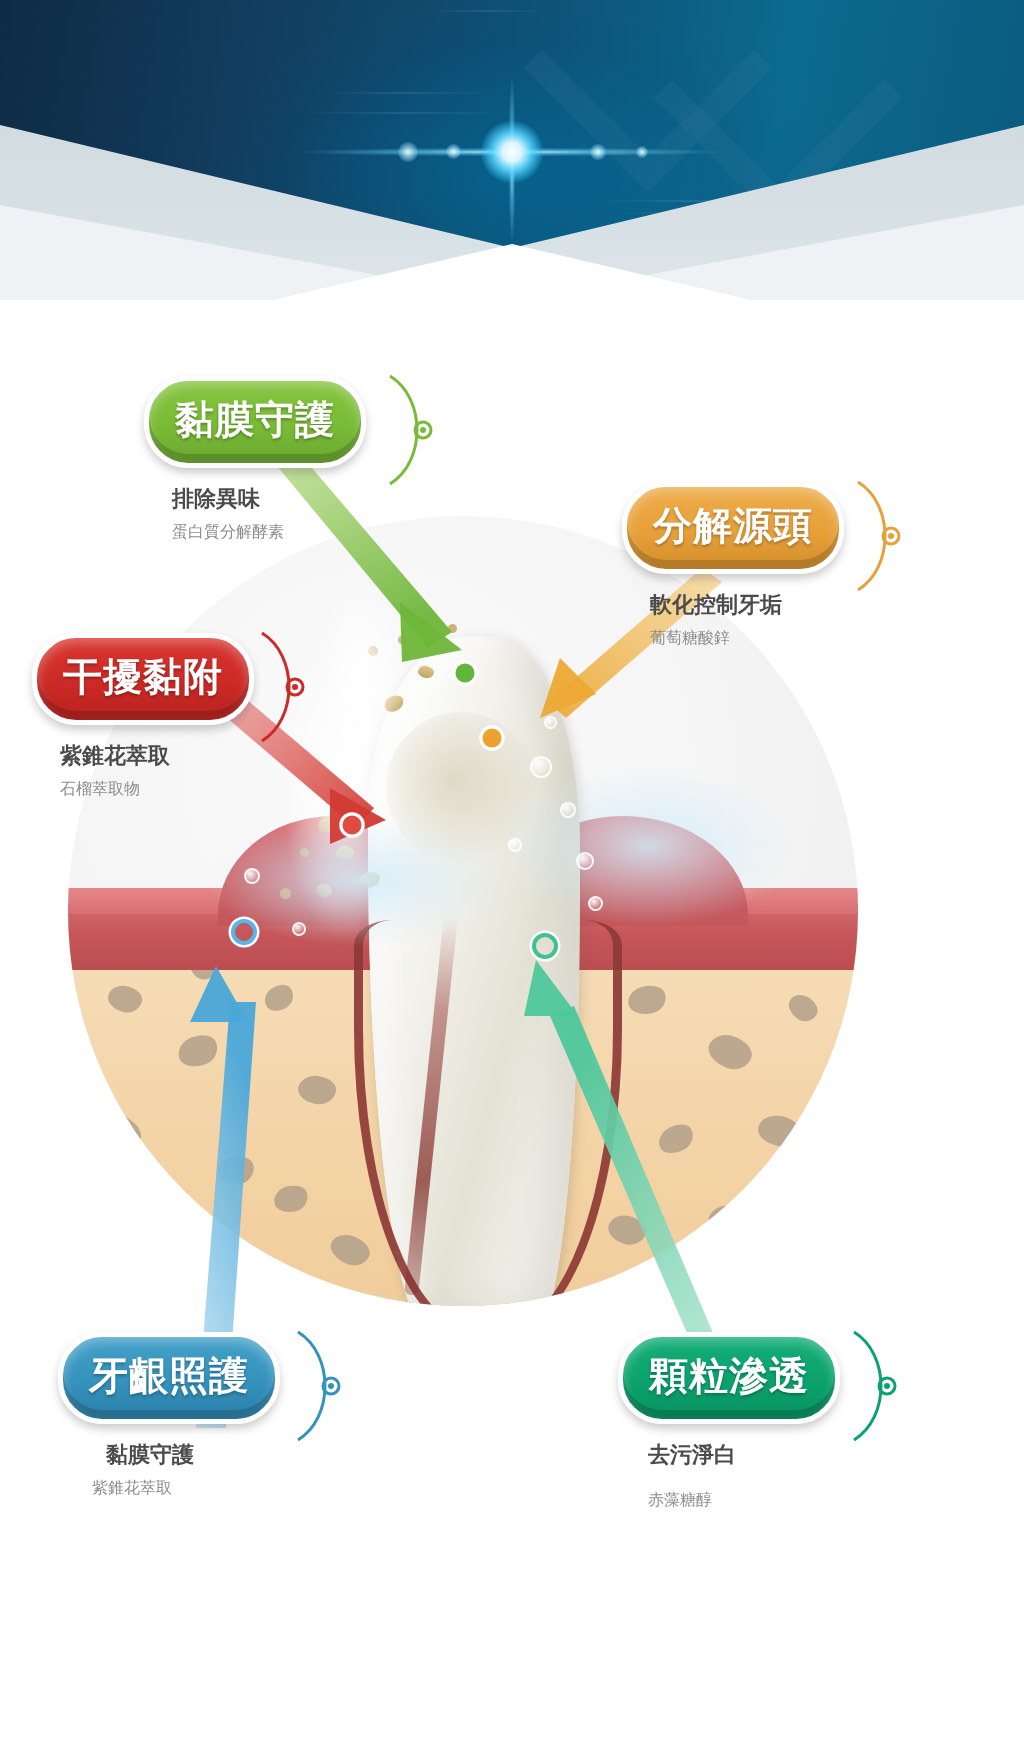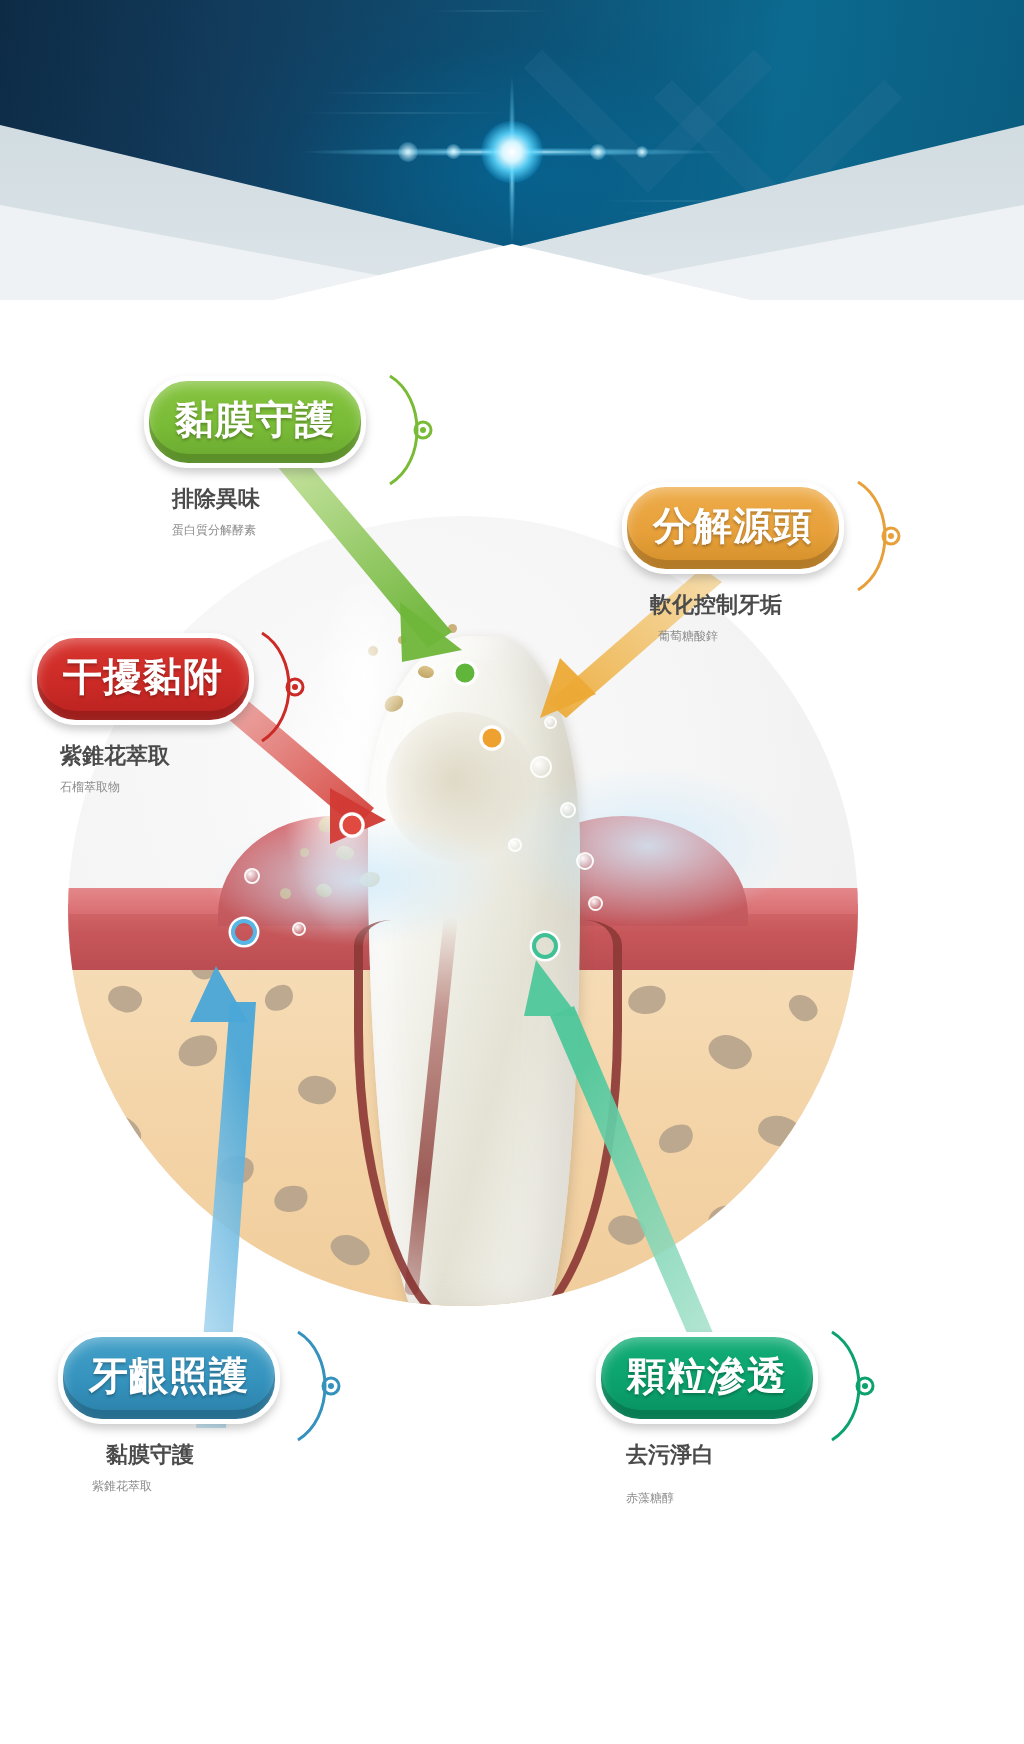--- a/index.html
+++ b/index.html
@@ -163,21 +163,21 @@
   .badge.orange{background:linear-gradient(180deg,#eeac4a 0%,#e7a03a 55%,#d38f2a 100%);}
   .badge.red   {background:linear-gradient(180deg,#d8352f 0%,#cc2a26 55%,#b82220 100%);}
   .badge.blue  {background:linear-gradient(180deg,#42a0c8 0%,#3492bd 55%,#2b80a8 100%);}
   .badge.teal  {background:linear-gradient(180deg,#13ad78 0%,#0ba26d 55%,#089161 100%);}
 
   .cap-main{
     font-size:22px;font-weight:bold;color:#4b4b4b;margin-top:16px;white-space:nowrap;
     font-family:"DejaVu Sans","Liberation Sans",sans-serif;
   }
   .cap-sub{
-    font-size:12px;color:#8d8d8d;margin-top:8px;white-space:nowrap;
+    font-size:16px;color:#8d8d8d;margin-top:8px;white-space:nowrap;
     font-family:Liberation Sans, sans-serif;
   }
   .deco{position:absolute;width:58px;height:120px;}
 </style>
 </head>
 <body>
 
 <div id="header">
   <div class="chev-light"></div>
   <div class="chev-dark">
@@ -352,21 +352,21 @@
   </div>
 
   <div class="node" style="left:622px;top:182px;">
     <div class="badge orange">分解源頭</div>
     <svg class="deco" style="left:228px;top:-6px;" viewBox="0 0 58 120">
       <path d="M8,6 C44,28 44,92 8,114" fill="none" stroke="#e7a03a" stroke-width="3"></path>
       <circle cx="41" cy="60" r="8" fill="none" stroke="#e7a03a" stroke-width="3"></circle>
       <circle cx="41" cy="60" r="3" fill="#e7a03a"></circle>
     </svg>
     <div class="cap-main" style="margin-left:28px;">軟化控制牙垢</div>
-    <div class="cap-sub" style="margin-left:36px;">葡萄糖酸鋅</div>
+    <div class="cap-sub" style="margin-left:28px;">葡萄糖酸鋅</div>
   </div>
 
   <div class="node" style="left:32px;top:333px;">
     <div class="badge red">干擾黏附</div>
     <svg class="deco" style="left:222px;top:-6px;" viewBox="0 0 58 120">
       <path d="M8,6 C44,28 44,92 8,114" fill="none" stroke="#cc2a26" stroke-width="3"></path>
       <circle cx="41" cy="60" r="8" fill="none" stroke="#cc2a26" stroke-width="3"></circle>
       <circle cx="41" cy="60" r="3" fill="#cc2a26"></circle>
     </svg>
     <div class="cap-main" style="margin-left:28px;">紫錐花萃取</div>
@@ -377,21 +377,21 @@
     <div class="badge blue">牙齦照護</div>
     <svg class="deco" style="left:232px;top:-6px;" viewBox="0 0 58 120">
       <path d="M8,6 C44,28 44,92 8,114" fill="none" stroke="#3492bd" stroke-width="3"></path>
       <circle cx="41" cy="60" r="8" fill="none" stroke="#3492bd" stroke-width="3"></circle>
       <circle cx="41" cy="60" r="3" fill="#3492bd"></circle>
     </svg>
     <div class="cap-main" style="margin-left:48px;">黏膜守護</div>
     <div class="cap-sub" style="margin-left:34px;">紫錐花萃取</div>
   </div>
 
-  <div class="node" style="left:596px;top:1032px;">
+  <div class="node" style="left:618px;top:1032px;">
     <div class="badge teal">顆粒滲透</div>
     <svg class="deco" style="left:228px;top:-6px;" viewBox="0 0 58 120">
       <path d="M8,6 C44,28 44,92 8,114" fill="none" stroke="#0ba26d" stroke-width="3"></path>
       <circle cx="41" cy="60" r="8" fill="none" stroke="#0ba26d" stroke-width="3"></circle>
       <circle cx="41" cy="60" r="3" fill="#0ba26d"></circle>
     </svg>
     <div class="cap-main" style="margin-left:30px;">去污淨白</div>
     <div class="cap-sub" style="margin-left:30px;margin-top:20px;">赤藻糖醇</div>
   </div>
 

